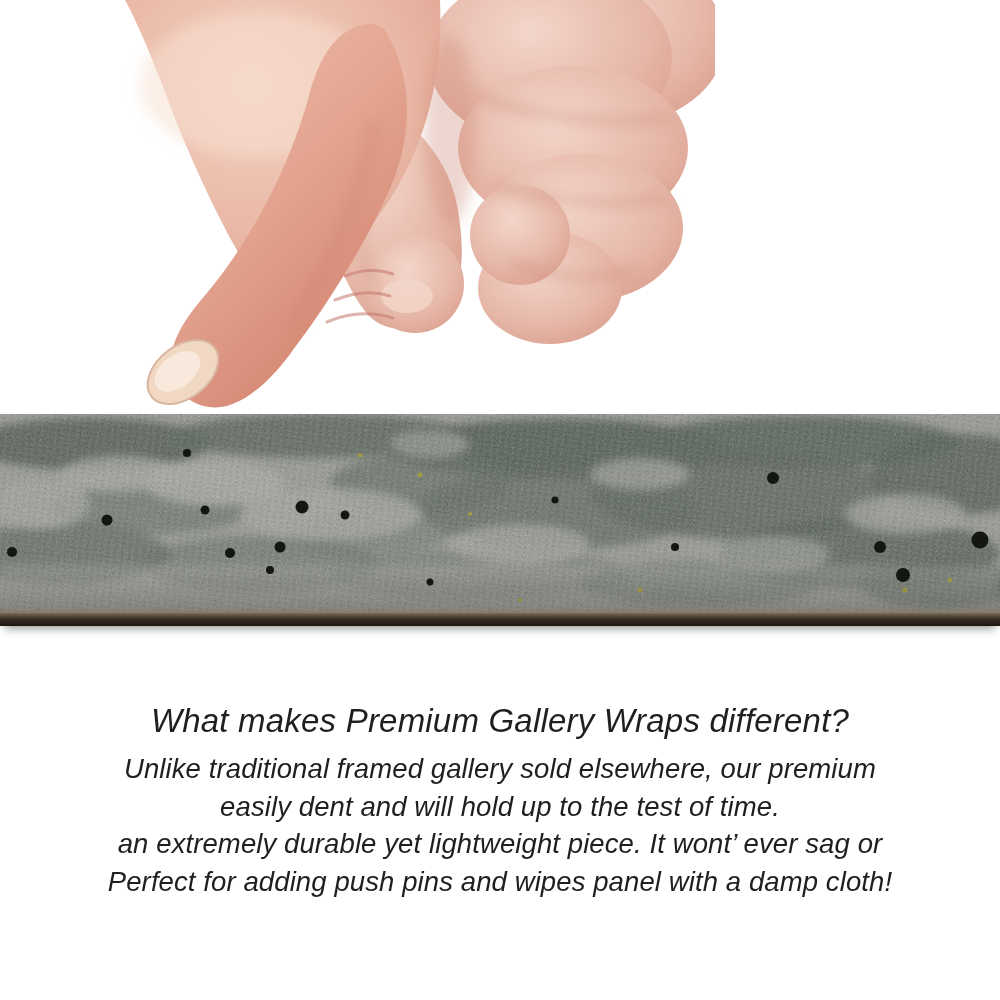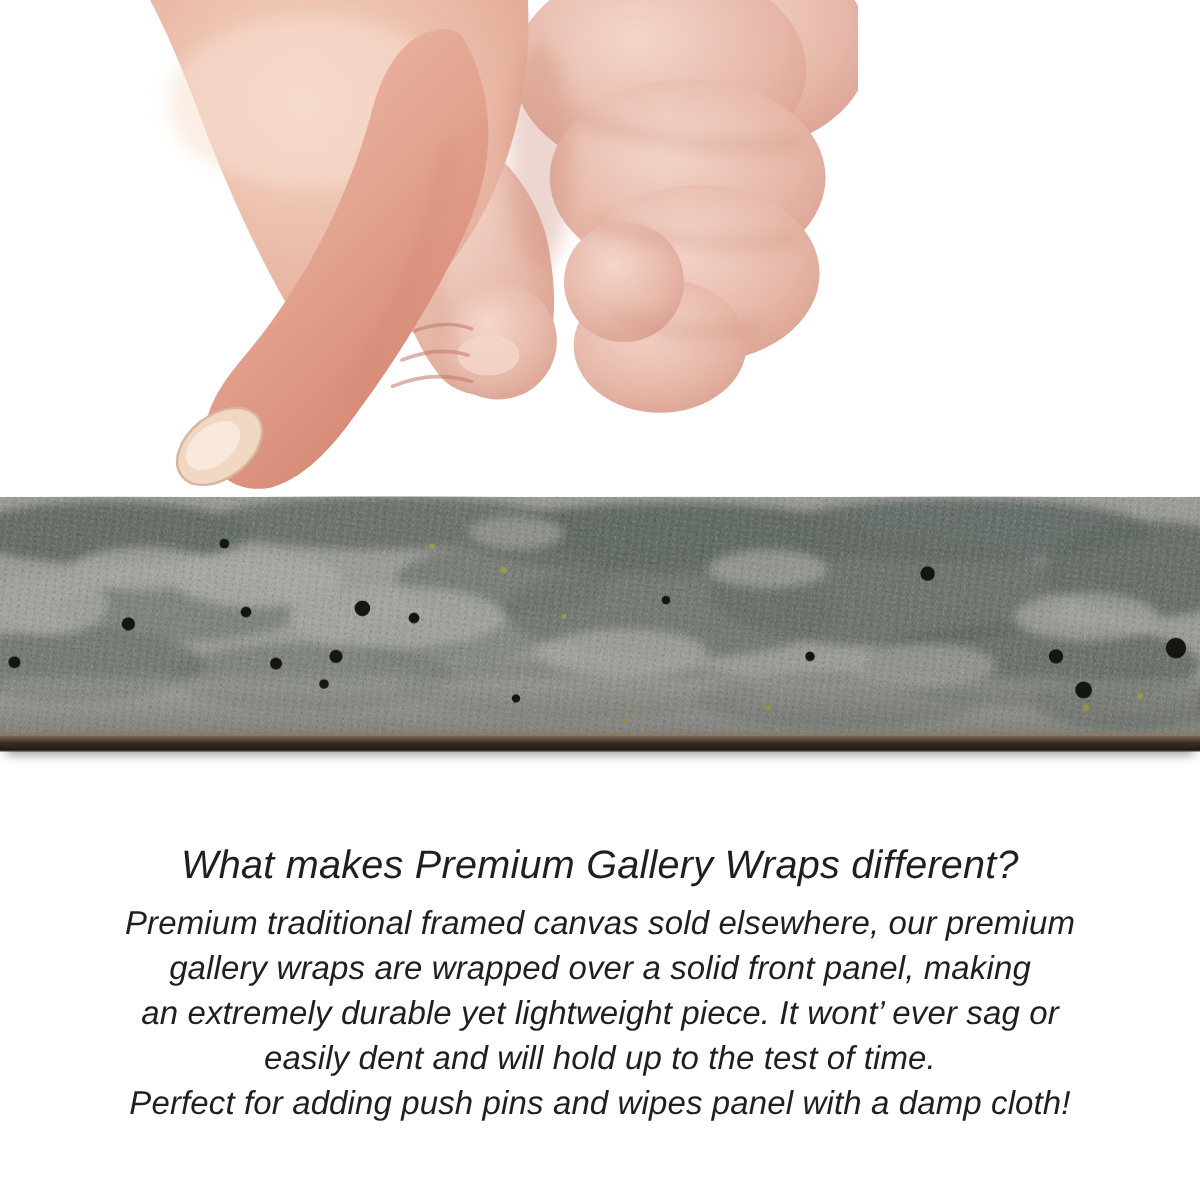--- a/index.html
+++ b/index.html
@@ -197,20 +197,19 @@
       </g>
 
       <rect x="0" y="158" width="1000" height="41" fill="url(#botShade)"></rect>
       <rect x="0" y="196" width="1000" height="4" fill="#8b7a66" opacity="0.6"></rect>
       <rect x="0" y="199" width="1000" height="13" fill="url(#edgeG)"></rect>
     </svg>
   </div>
 
   <div class="copy">
     <h1>What makes Premium Gallery Wraps different?</h1>
-    <p>Premium traditional framed canvas sold elsewhere, our premium</p>
-    <p>gallery wraps are wrapped over a solid front panel, making</p>
+    <p>Unlike traditional framed gallery sold elsewhere, our premium</p>
+    <p>easily dent and will hold up to the test of time.</p>
     <p>an extremely durable yet lightweight piece. It wont’ ever sag or</p>
-    <p>easily dent and will hold up to the test of time.</p>
     <p>Perfect for adding push pins and wipes panel with a damp cloth!</p>
   </div>
 
 </div>
 
 </body></html>

